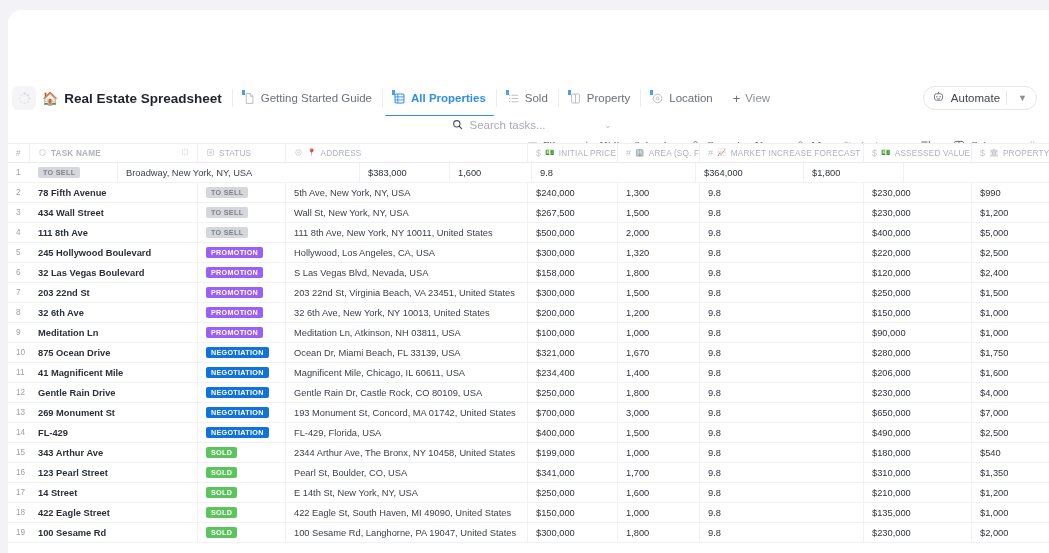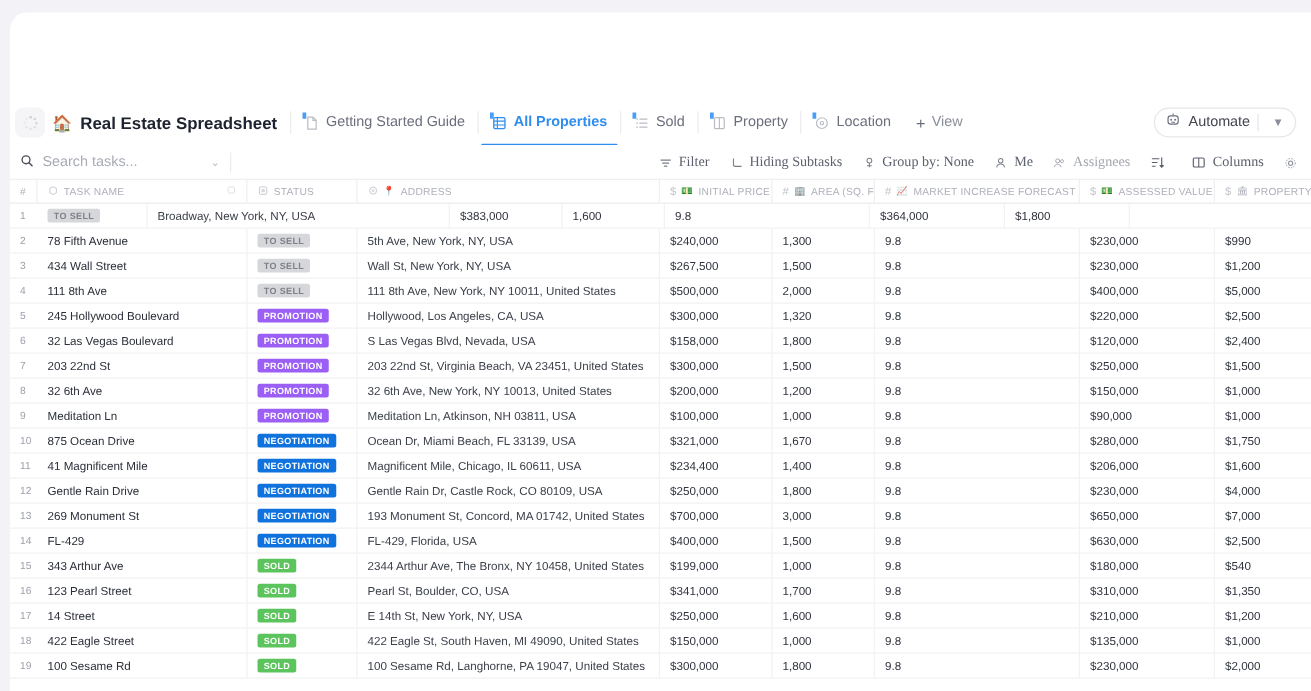--- a/index.html
+++ b/index.html
@@ -88,20 +88,21 @@
   .automate .lab { font-size: 11.5px; color: #41454f; }
   .automate .vdiv { width:1px; height:14px; background:#e6e6ea; }
   .automate .chev { padding: 0 5px; color:#8a8e99; font-size:9px; line-height:1;}
 
   
   .toolrow {
     display: flex; align-items: center;
     height: 28px; padding: 0 2px 0 8px;
     background: #ffffff;
     position: relative;
+    flex-direction: column;
   }
   .toolrow:after {
     content:""; position:absolute; left:0; right:0; bottom:0; height:1px; background:#f0f0f2;
   }
   .search {
     display: flex; align-items: center; gap: 7px;
     width: 160px; height: 24px; cursor: text;
   }
   .search .ph { font-size: 11.5px; color: #a8abb4; flex: 1; }
   .search .chev { color: #b5b8c0; font-size: 9px; }
@@ -151,21 +152,21 @@
   .badge {
     display: inline-flex; align-items: center; justify-content: center;
     height: 11px; padding: 0 5px; border-radius: 2px;
     font-size: 7.2px; font-weight: bold; letter-spacing: .3px;
     color: #ffffff; text-transform: uppercase; white-space: nowrap;
   }
   .badge.gray { background: #d6d7db; color: #7e818a; text-align: center; }
 
   
   .c-idx    { width: 22px;  flex: 0 0 22px; }
-  .c-task   { width: 168px; flex: 0 0 168px; }
+  .c-task   { width: 168px; flex: 0 0 168px; font-weight: bold; }
   .c-status { width: 88px;  flex: 0 0 88px; }
   .c-addr   { width: 242px; flex: 0 0 242px; }
   .c-price  { width: 90px;  flex: 0 0 90px; }
   .c-area   { width: 82px;  flex: 0 0 82px; }
   .c-mkt    { width: 164px; flex: 0 0 164px; }
   .c-assess { width: 108px; flex: 0 0 108px; }
   .c-tax    { width: 100px; flex: 0 0 100px; }
 </style>
 </head>
 <body>
@@ -621,21 +622,21 @@
           <div class="row">
             <div class="cell idx c-idx">14</div>
             <div class="cell task c-task">FL-429</div>
             <div class="cell c-status">
               <span class="badge" style="background: rgb(16, 114, 221);">NEGOTIATION</span>
             </div>
             <div class="cell addr c-addr">FL-429, Florida, USA</div>
             <div class="cell num c-price">$400,000</div>
             <div class="cell num c-area">1,500</div>
             <div class="cell num c-mkt">9.8</div>
-            <div class="cell num c-assess">$630,000</div>
+            <div class="cell num c-assess">$490,000</div>
             <div class="cell num c-tax">$2,500</div>
           </div>
           <div class="row">
             <div class="cell idx c-idx">15</div>
             <div class="cell task c-task">343 Arthur Ave</div>
             <div class="cell c-status">
               <span class="badge" style="background: rgb(92, 196, 92);">SOLD</span>
             </div>
             <div class="cell addr c-addr">2344 Arthur Ave, The Bronx, NY 10458, United States</div>
             <div class="cell num c-price">$199,000</div>

